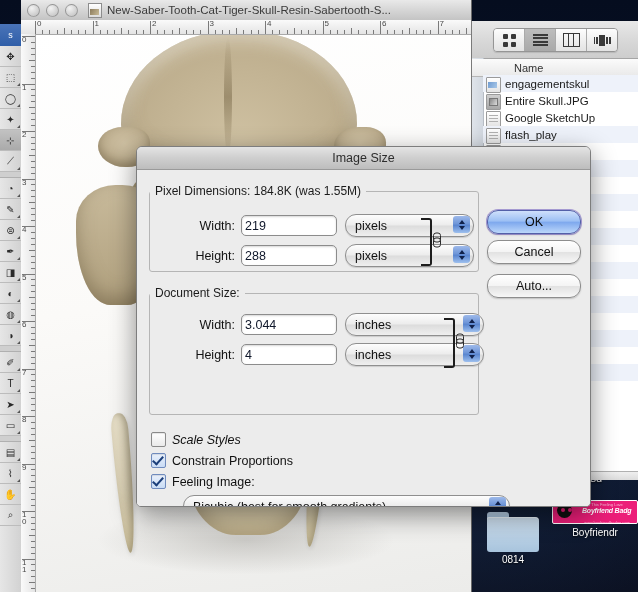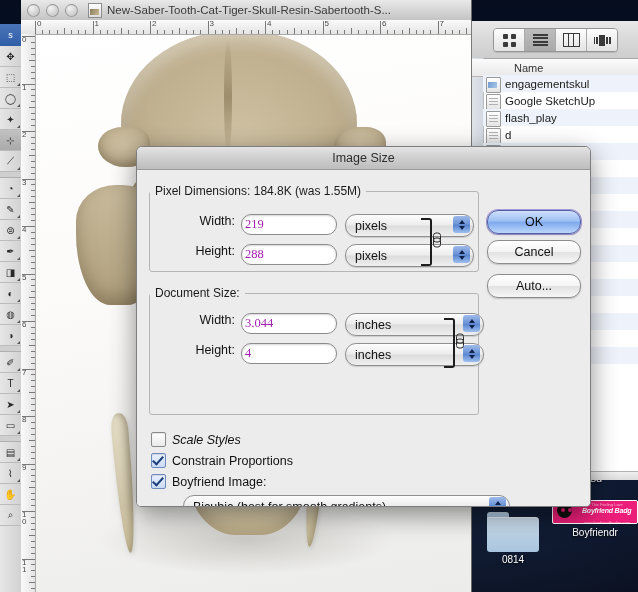--- a/index.html
+++ b/index.html
@@ -189,25 +189,25 @@
   #dlg-title{height:22px;
     background:linear-gradient(180deg,#e4e4e4 0%,#cfcfcf 48%,#bdbdbd 100%);
     border-bottom:1px solid #9a9a9a;display:flex;align-items:center;
     justify-content:center;font-size:12.5px;color:#2e2e2e;}
   #dlg-body{position:relative;height:337px;background:#ececec;}
   fieldset.grp{position:absolute;margin:0;padding:0;
     border:1px solid #b5b5b5;border-radius:3px;background:transparent;}
   fieldset.grp legend{font-size:12px;color:#1b1b1b;padding:0 5px;margin-left:0;}
   #grp-pixel{left:12px;top:14px;width:328px;height:86px;}
   #grp-doc{left:12px;top:116px;width:328px;height:127px;}
-  .row{position:absolute;display:flex;align-items:flex-start;}
+  .row{position:absolute;display:flex;align-items:center;}
   .lbl{font-size:12.5px;color:#111;text-align:right;width:86px;margin-right:6px;}
-  input.txt{width:88px;height:19px;border:1px solid #8c8c8c;border-radius:10px;
-    background:#fff;font-family:Liberation Serif, serif;font-size:12.5px;
-    color:#a21caf;padding:0 3px;box-shadow:inset 0 1px 2px rgba(0,0,0,.16);}
+  input.txt{width:88px;height:19px;border:1px solid #8c8c8c;border-radius:5px;
+    background:#fff;font-family:Liberation Sans, sans-serif;font-size:12.5px;
+    color:#0f172a;padding:0 3px;box-shadow:inset 0 1px 2px rgba(0,0,0,.16);}
   .popup{position:relative;height:21px;border:1px solid #8f8f8f;border-radius:11px;
     background:linear-gradient(180deg,#fdfdfd 0%,#ececec 48%,#dcdcdc 52%,#efefef 100%);
     display:flex;align-items:center;padding:0 26px 0 9px;font-size:12.5px;color:#111;
     margin-left:8px;box-shadow:0 1px 1px rgba(0,0,0,.14);white-space:nowrap;}
   .popup .arrows{position:absolute;right:3px;top:1px;width:17px;height:17px;
     border-radius:3px;
     background:linear-gradient(180deg,#9db9ea 0%,#6f96d8 45%,#5a86d0 55%,#9ec0ee 100%);
     display:flex;flex-direction:column;align-items:center;justify-content:center;gap:2px;}
   .popup .arrows i{width:0;height:0;border-left:3.5px solid transparent;
     border-right:3.5px solid transparent;}
@@ -564,20 +564,24 @@
   <div id="finder-side"></div>
   <div id="finder-col-head">
     <span>Name</span>
   </div>
   <div id="file-list">
       <div class="frow alt">
         <span class="ficon img"></span>
         <span>engagementskul</span>
       </div>
       <div class="frow">
+        <span class="ficon photo"></span>
+        <span>Entire Skull.JPG</span>
+      </div>
+      <div class="frow">
         <span class="ficon doc"></span>
         <span>Google SketchUp</span>
       </div>
       <div class="frow alt">
         <span class="ficon doc"></span>
         <span>flash_play</span>
       </div>
       <div class="frow">
         <span class="ficon doc"></span>
         <span>d</span>
@@ -717,21 +721,21 @@
     <div class="chkrow" id="chk-scale">
       <span class="chk"></span>
       <span>Scale Styles</span>
     </div>
     <div class="chkrow" id="chk-constrain">
       <span class="chk on"></span>
       <span>Constrain Proportions</span>
     </div>
     <div class="chkrow" id="chk-resample">
       <span class="chk on"></span>
-      <span>Boyfriend Image:</span>
+      <span>Feeling Image:</span>
     </div>
 
     <div class="popup" id="resample-popup" style="margin-left:0;">
       <span>Bicubic (best for smooth gradients)</span>
       <span class="arrows">
           <i class="up"></i>
           <i class="dn"></i>
         </span>
     </div>
   </div>

